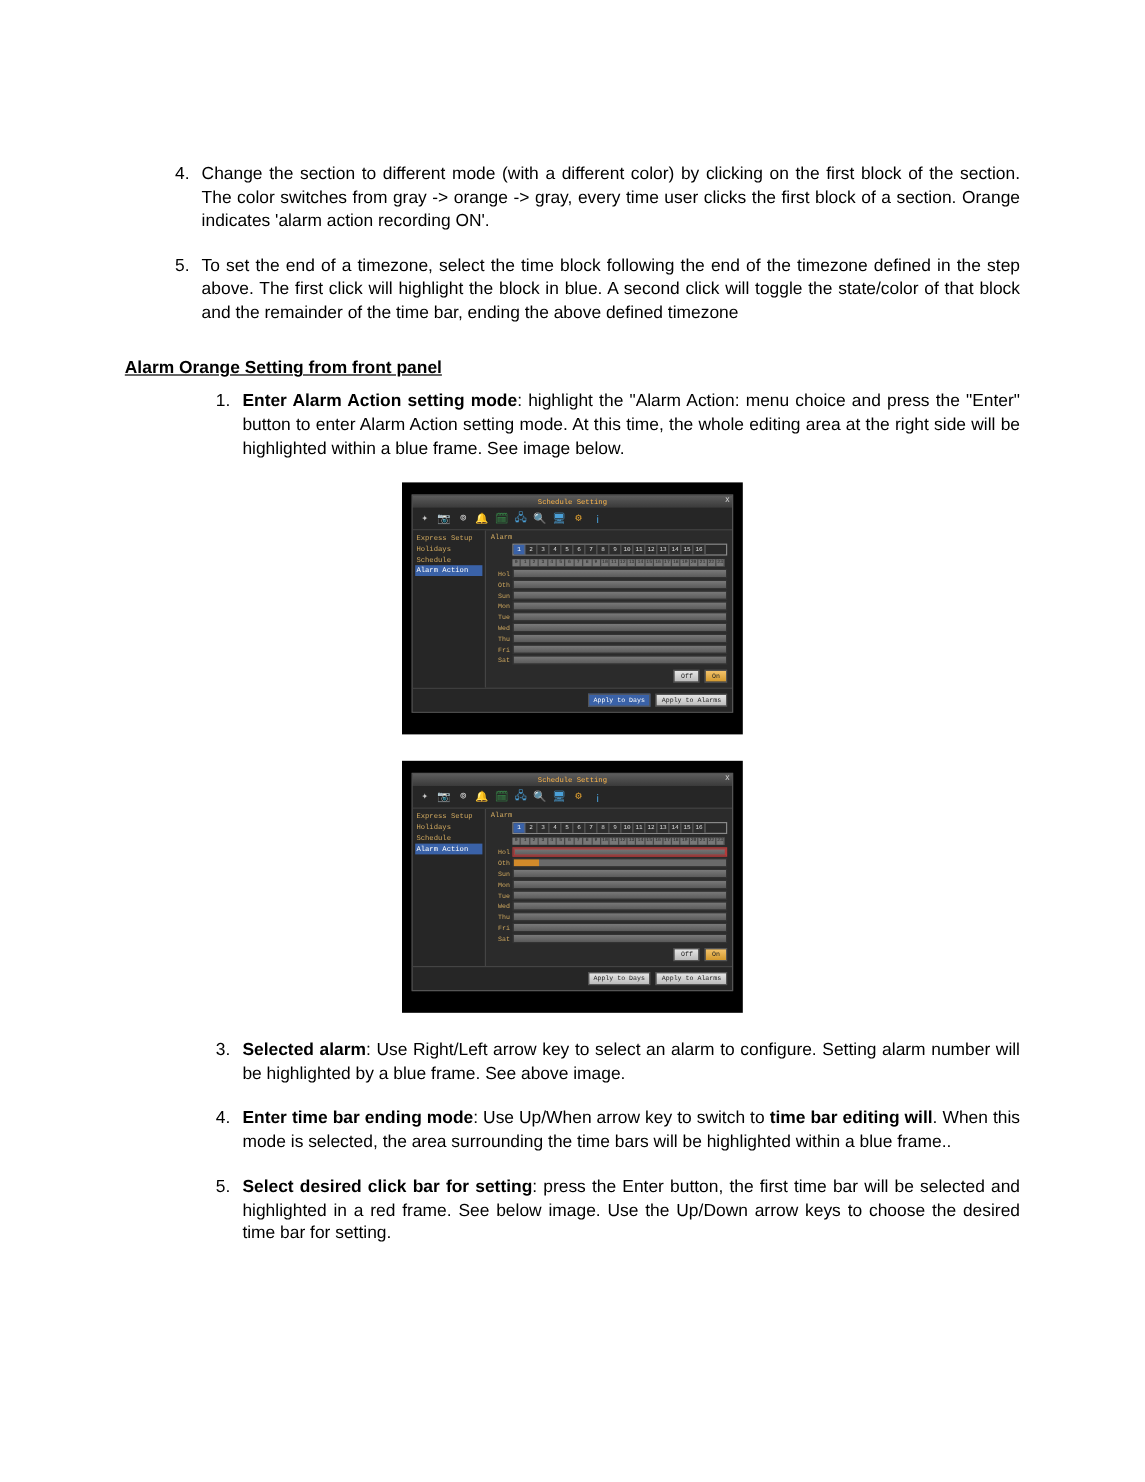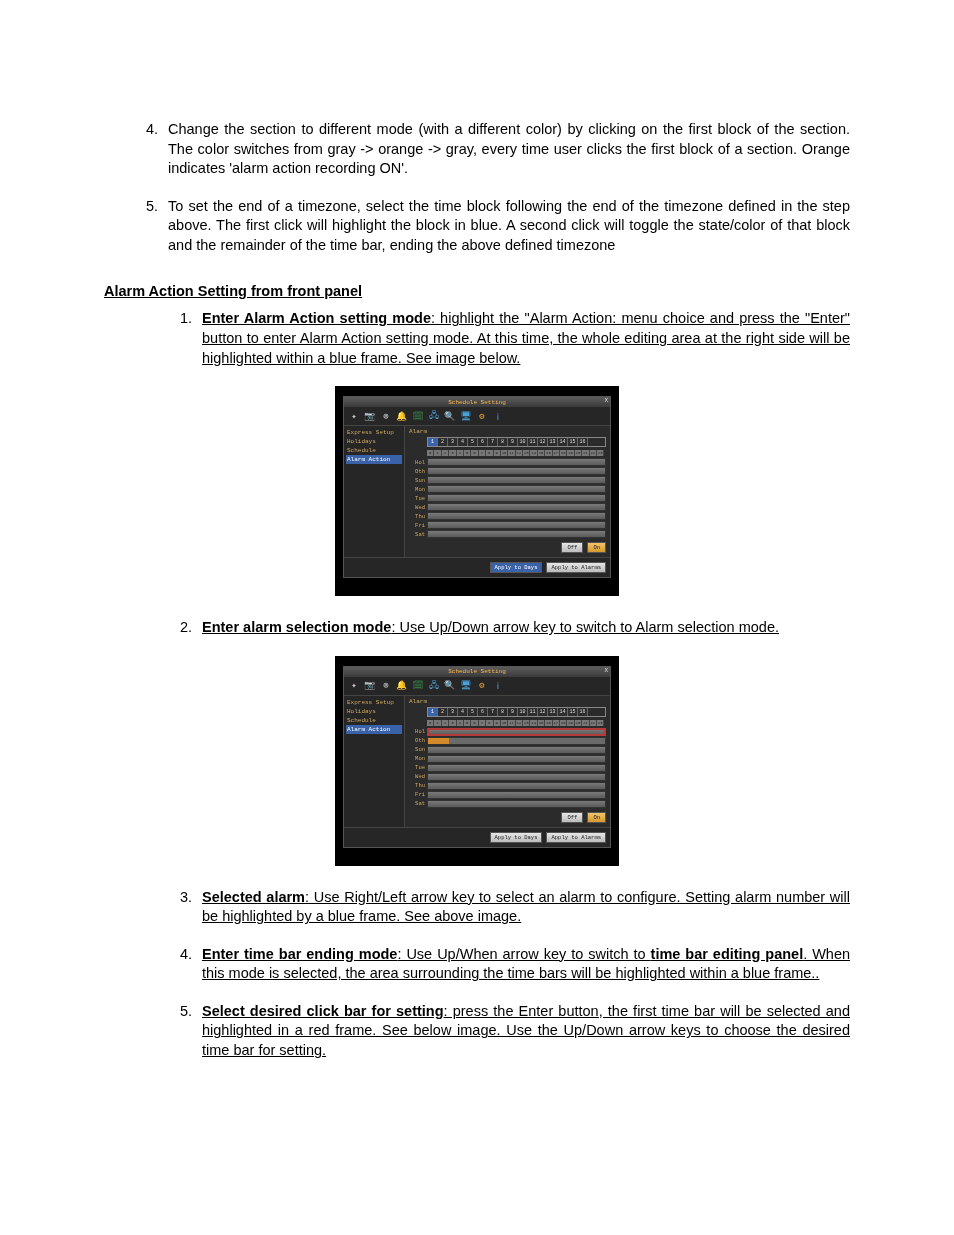--- a/index.html
+++ b/index.html
@@ -5,41 +5,41 @@
   body {
     font-family: Arial, Helvetica, sans-serif;
     font-size: 14.5px;
     color: #000;
     background: #fff;
     margin: 0;
     padding: 0;
   }
   .page {
     width: 850px;
-    margin: 0 auto;
+    margin: 16px auto;
     padding: 120px 52px 60px 52px;
     box-sizing: border-box;
   }
   ol {
     margin: 0;
     padding: 0 0 0 58px;
   }
   ol.top { list-style: decimal; }
   ol.top > li {
     padding-left: 6px;
     margin-bottom: 18px;
     text-align: justify;
     line-height: 1.35;
   }
   .section-title {
     font-weight: bold;
     text-decoration: underline;
     margin: 28px 0 10px 0;
   }
-  ol.sub { list-style: decimal; padding-left: 92px; text-decoration: underline; }
+  ol.sub { list-style: decimal; padding-left: 92px; }
   ol.sub > li {
     padding-left: 6px;
     margin-bottom: 18px;
     text-align: justify;
     line-height: 1.35;
   }
   .bold { font-weight: bold; }
   .figure-wrap {
     display: flex;
     justify-content: center;
@@ -199,21 +199,21 @@
 </head>
 <body>
 
 <div class="page">
 
   <ol class="top" start="4">
     <li><span>Change the section to different mode (with a different color) by clicking on the first block of the section. The color switches from gray -&gt; orange -&gt; gray, every time user clicks the first block of a section. Orange indicates 'alarm action recording ON'.</span></li>
     <li><span>To set the end of a timezone, select the time block following the end of the timezone defined in the step above. The first click will highlight the block in blue. A second click will toggle the state/color of that block and the remainder of the time bar, ending the above defined timezone</span></li>
   </ol>
 
-  <div class="section-title">Alarm Action Setting from front panel</div>
+  <div class="section-title">Alarm Orange Setting from front panel</div>
 
   <ol class="sub" start="1">
     <li>
       <span class="bold">Enter Alarm Action setting mode</span><span>: highlight the "Alarm Action: menu choice and press the "Enter" button to enter Alarm Action setting mode. At this time, the whole editing area at the right side will be highlighted within a blue frame. See image below.</span>
     </li>
   </ol>
 
   <div class="figure-wrap">
     <div class="dvr">
       <div class="dvr-win">
@@ -331,25 +331,20 @@
           </div>
         </div>
         <div class="dvr-foot">
           <span class="fbtn sel">Apply to Days</span>
           <span class="fbtn">Apply to Alarms</span>
         </div>
       </div>
     </div>
   </div>
 
-  <ol class="sub" start="2">
-    <li>
-      <span class="bold">Enter alarm selection mode</span><span>: Use Up/Down arrow key to switch to Alarm selection mode.</span>
-    </li>
-  </ol>
 
   <div class="figure-wrap">
     <div class="dvr">
       <div class="dvr-win">
         <div class="dvr-title">
           <span>Schedule Setting</span>
           <span class="x">X</span>
         </div>
         <div class="dvr-icons">
           <span style="color:#c9c9c9">✦</span>
@@ -466,20 +461,20 @@
         </div>
       </div>
     </div>
   </div>
 
   <ol class="sub" start="3">
     <li>
       <span class="bold">Selected alarm</span><span>: Use Right/Left arrow key to select an alarm to configure. Setting alarm number will be highlighted by a blue frame. See above image.</span>
     </li>
     <li>
-      <span class="bold">Enter time bar ending mode</span><span>: Use Up/When arrow key to switch to </span><span class="bold">time bar editing panel</span><span>. When this mode is selected, the area surrounding the time bars will be highlighted within a blue frame..</span>
+      <span class="bold">Enter time bar ending mode</span><span>: Use Up/When arrow key to switch to </span><span class="bold">time bar editing will</span><span>. When this mode is selected, the area surrounding the time bars will be highlighted within a blue frame..</span>
     </li>
     <li>
       <span class="bold">Select desired click bar for setting</span><span>: press the Enter button, the first time bar will be selected and highlighted in a red frame. See below image. Use the Up/Down arrow keys to choose the desired time bar for setting.</span>
     </li>
   </ol>
 
 </div>
 
 </body></html>

